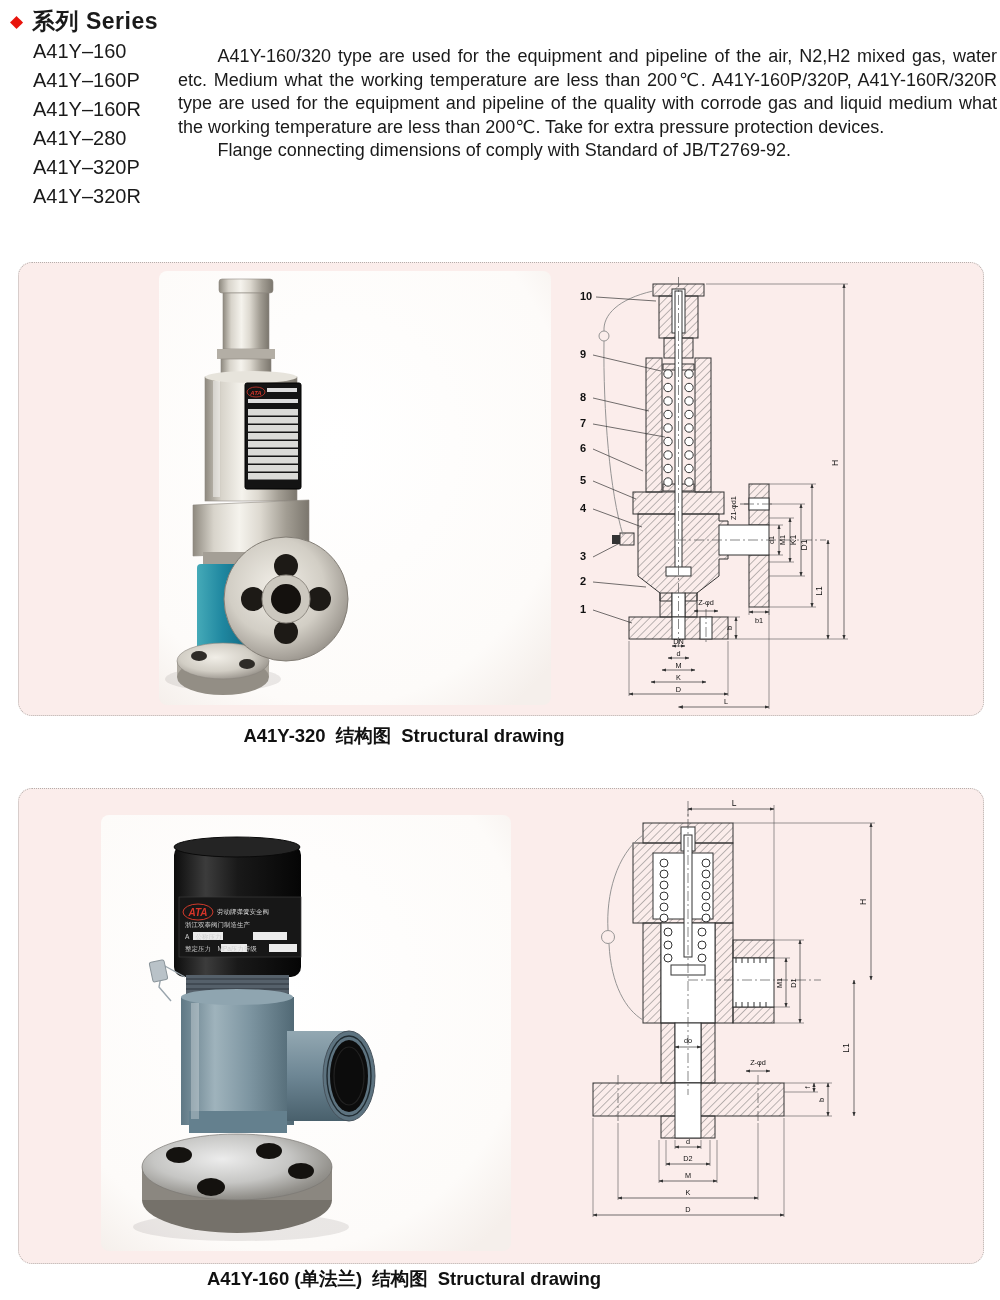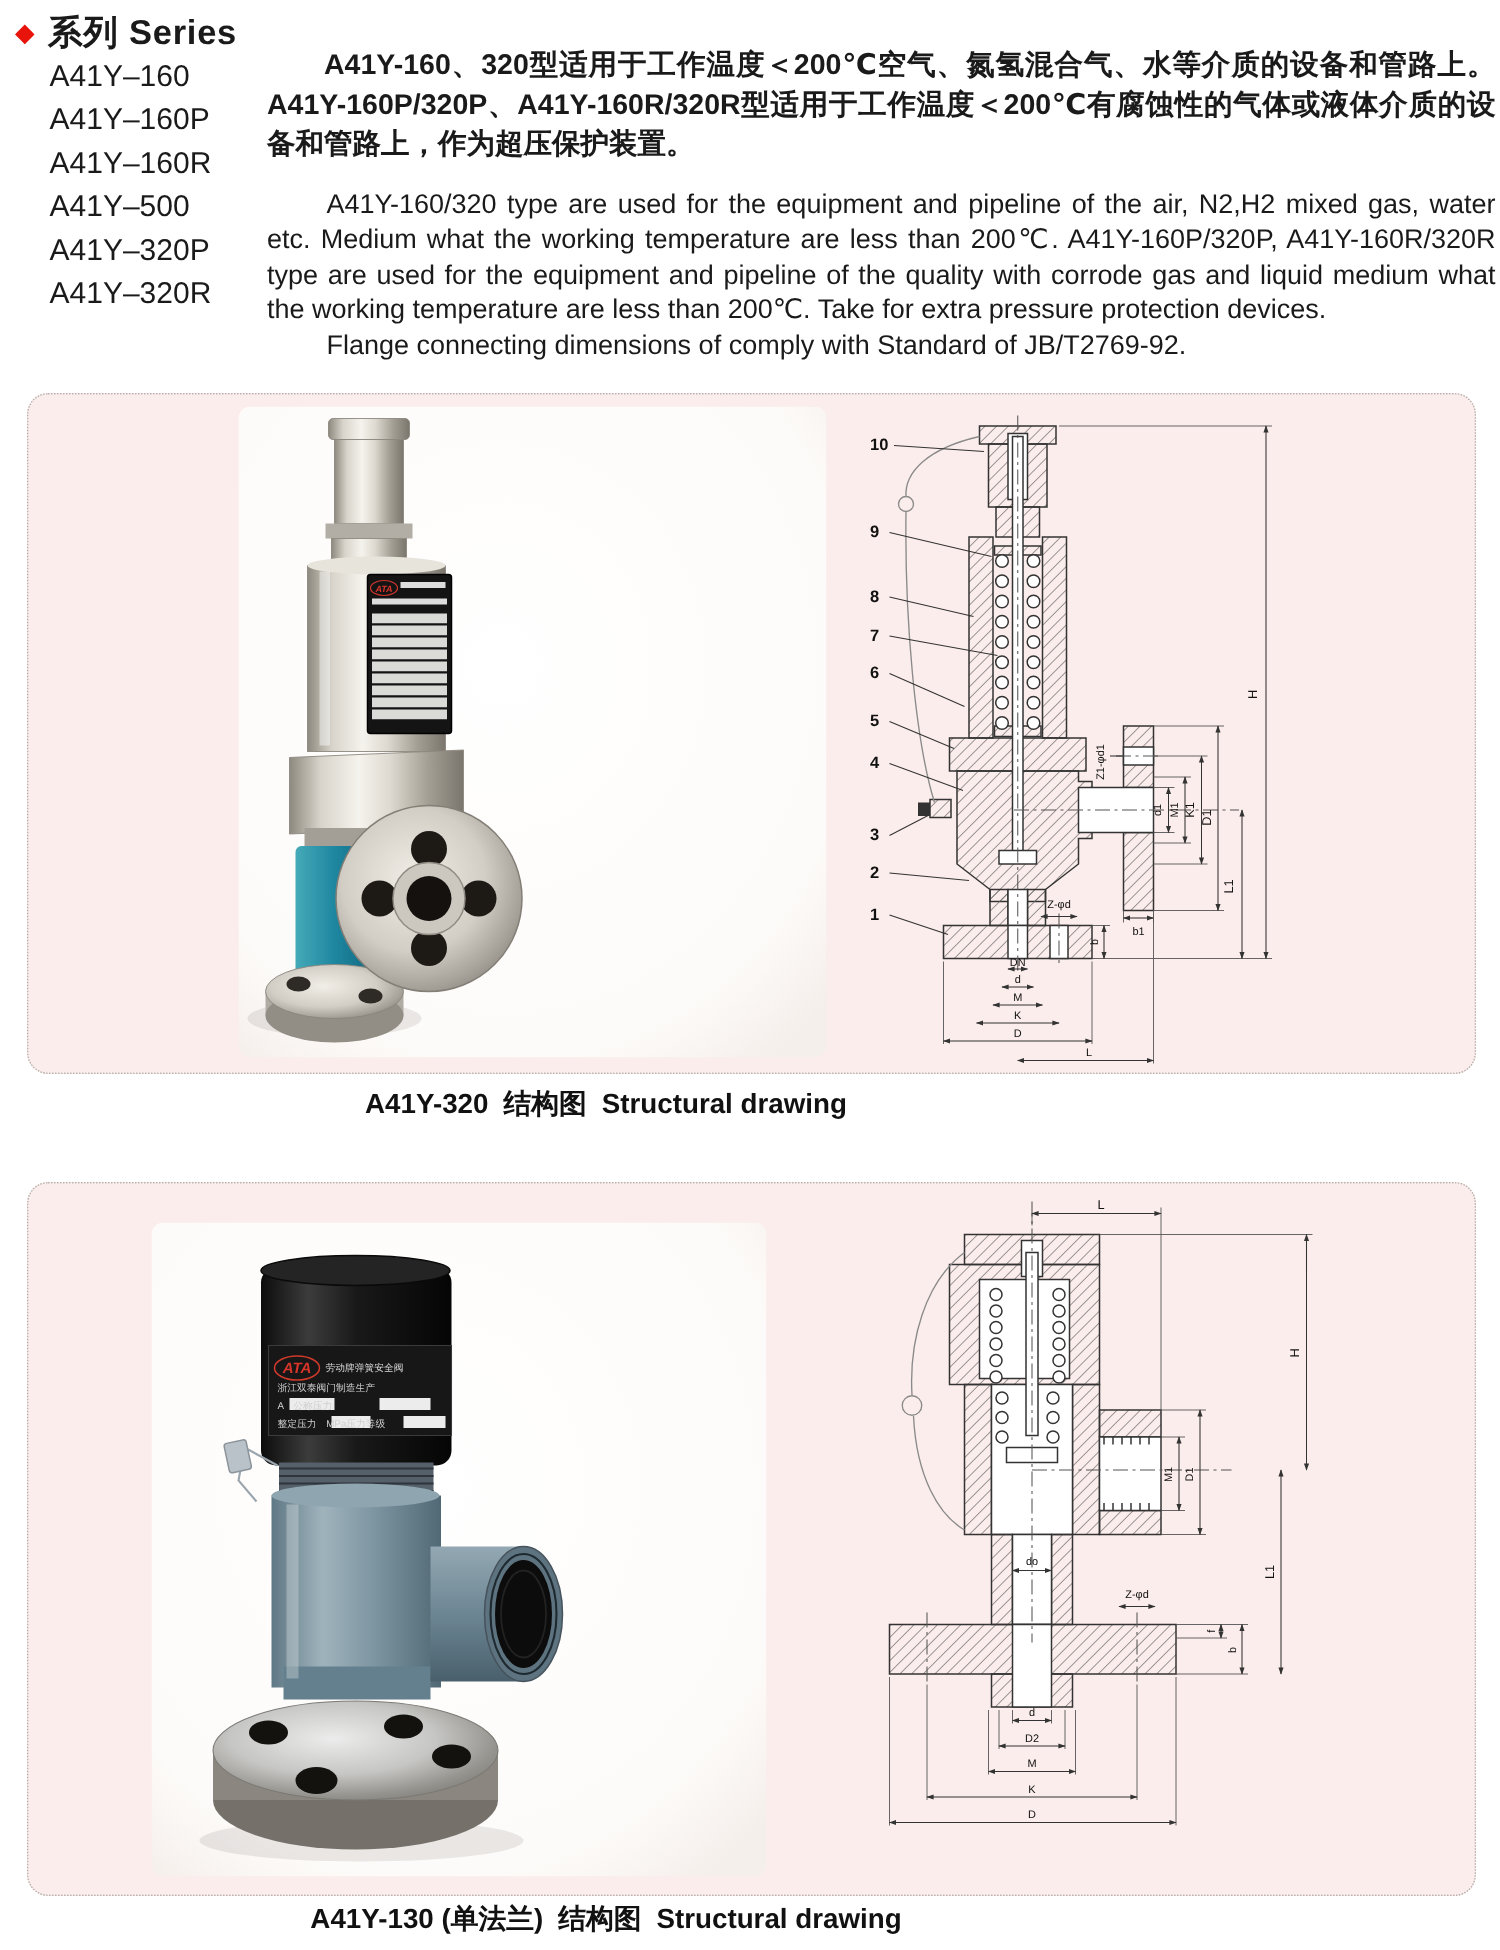--- a/index.html
+++ b/index.html
@@ -43,27 +43,26 @@
   <span class="title">
     <span>系列</span>
     <span>Series</span>
   </span>
 </div>
 
 <div class="abs models">
   <div>A41Y–160</div>
   <div>A41Y–160P</div>
   <div>A41Y–160R</div>
-  <div>A41Y–500</div>
+  <div>A41Y–280</div>
   <div>A41Y–320P</div>
   <div>A41Y–320R</div>
 </div>
 
 <div class="abs desc">
-  <p class="zh">A41Y-160、320型适用于工作温度＜200℃空气、氮氢混合气、水等介质的设备和管路上。A41Y-160P/320P、A41Y-160R/320R型适用于工作温度＜200℃有腐蚀性的气体或液体介质的设备和管路上，作为超压保护装置。</p>
   <p class="en first">A41Y-160/320 type are used for the equipment and pipeline of the air, N2,H2 mixed gas, water etc. Medium what the working temperature are less than 200℃. A41Y-160P/320P, A41Y-160R/320R type are used for the equipment and pipeline of the quality with corrode gas and liquid medium what the working temperature are less than 200℃. Take for extra pressure protection devices.</p>
   <p class="en">Flange connecting dimensions of comply with Standard of JB/T2769-92.</p>
 </div>
 
 <section class="abs panel panel1">
 
   <svg class="abs" style="left:140px;top:8px" width="392" height="434" viewBox="0 0 392 434">
     <defs>
       <radialGradient id="pg1" cx="45%" cy="40%" r="75%">
         <stop offset="0" stop-color="#ffffff"></stop>
@@ -485,14 +484,14 @@
       <text class="dts" x="102" y="400">K</text>
       <line class="ext" x1="7" y1="323" x2="7" y2="422"></line>
         <line class="ext" x1="198" y1="323" x2="198" y2="422"></line>
       <line class="dim" x1="7" y1="420" x2="198" y2="420" marker-start="url(#ar1)" marker-end="url(#ar1)"></line>
       <text class="dts" x="102" y="417">D</text>
     </g>
   </svg>
 </section>
 
 <div class="abs caption cap2">
-  <span>A41Y-130 (单法兰)</span><span>结构图</span><span>Structural drawing</span>
+  <span>A41Y-160 (单法兰)</span><span>结构图</span><span>Structural drawing</span>
 </div>
 
 </body></html>

